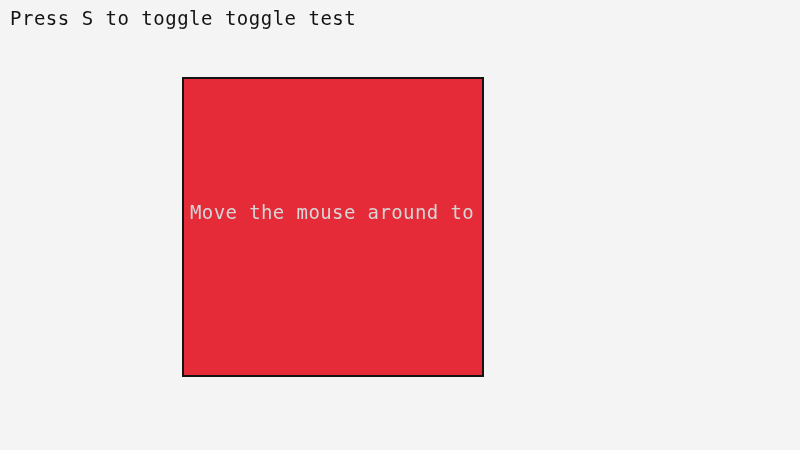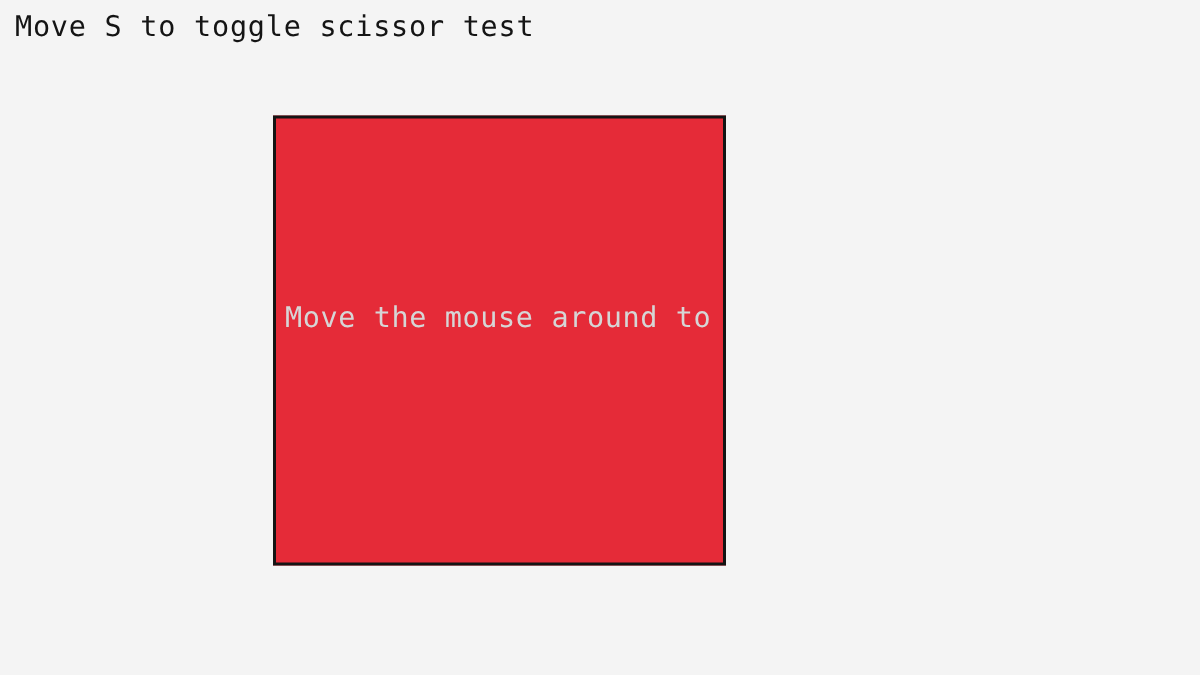--- a/index.html
+++ b/index.html
@@ -58,19 +58,19 @@
     color: #d6d6d6;
     white-space: nowrap;
     font-family: "DejaVu Sans Mono", "Liberation Mono", monospace;
   }
 </style>
 </head>
 <body>
 
 <div id="app">
 
-  <div class="hud-title">Move S to toggle scissor test</div>
+  <div class="hud-title">Press S to toggle toggle test</div>
 
   <div class="scissor-rect">
     <div class="scissor-text">Move the mouse around to r</div>
   </div>
 
 </div>
 
 </body></html>

